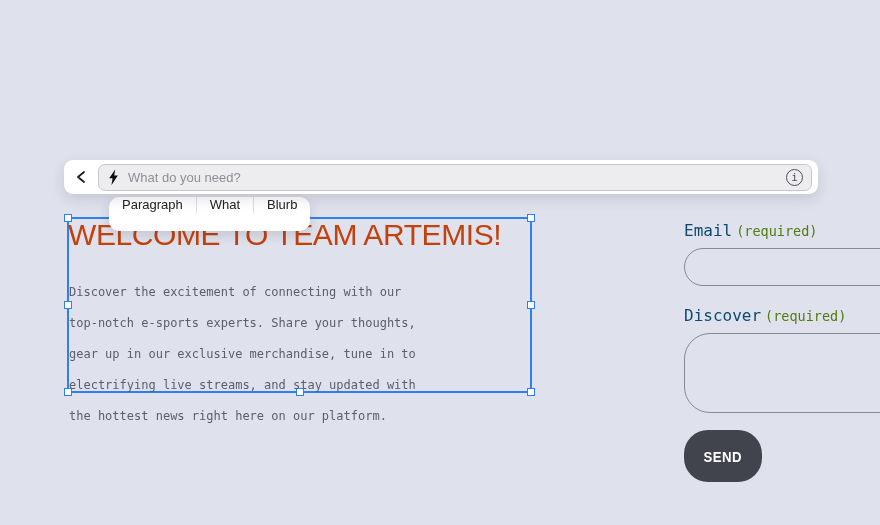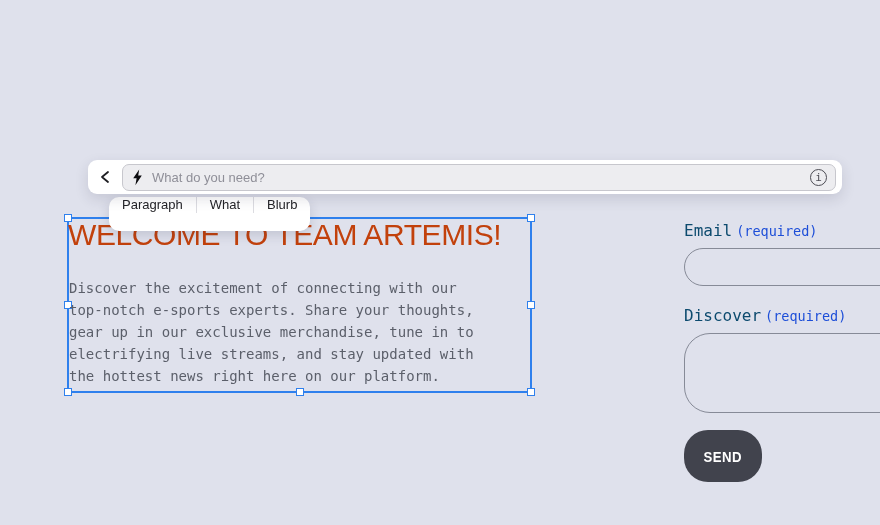--- a/index.html
+++ b/index.html
@@ -6,21 +6,21 @@
   html, body { width: 880px; height: 525px; overflow: hidden; }
   body {
     position: relative;
     background: #dfe1ec;
     font-family: "Liberation Sans", sans-serif;
   }
 
   
   .ai-toolbar {
     position: absolute;
-    left: 88px; top: 160px;
+    left: 64px; top: 160px;
     width: 754px; height: 34px;
     background: #ffffff;
     border-radius: 9px;
     box-shadow: 0 5px 14px rgba(40,44,70,0.14);
     display: flex;
     align-items: center;
     z-index: 30;
   }
   .back-btn {
     width: 34px; height: 34px;
@@ -124,42 +124,42 @@
     letter-spacing: -0.4px;
     color: #c2410c;
     z-index: 11;
     white-space: nowrap;
   }
   .block-paragraph {
     position: absolute;
     left: 69px; top: 277px;
     width: 470px;
     font-family: "DejaVu Sans Mono", monospace;
-    font-size: 14px;
-    line-height: 22px;
+    font-size: 12px;
+    line-height: 31px;
     color: #5b5f6a;
     white-space: pre-line;
     z-index: 11;
   }
 
   
   .contact-form {
     position: absolute;
     left: 684px; top: 221px;
     width: 330px;
   }
   .field-label {
     font-family: "DejaVu Sans Mono", monospace;
     font-size: 16px;
     color: #0c4a6e;
   }
   .field-required {
     font-family: "DejaVu Sans Mono", monospace;
     font-size: 13.5px;
-    color: #1d4ed8;
+    color: #4d7c0f;
     margin-left: 4px;
   }
   .email-input {
     display: block;
     width: 330px; height: 38px;
     margin-top: 8px;
     background: transparent;
     border: 1px solid #868a97;
     border-radius: 19px;
     outline: none;

